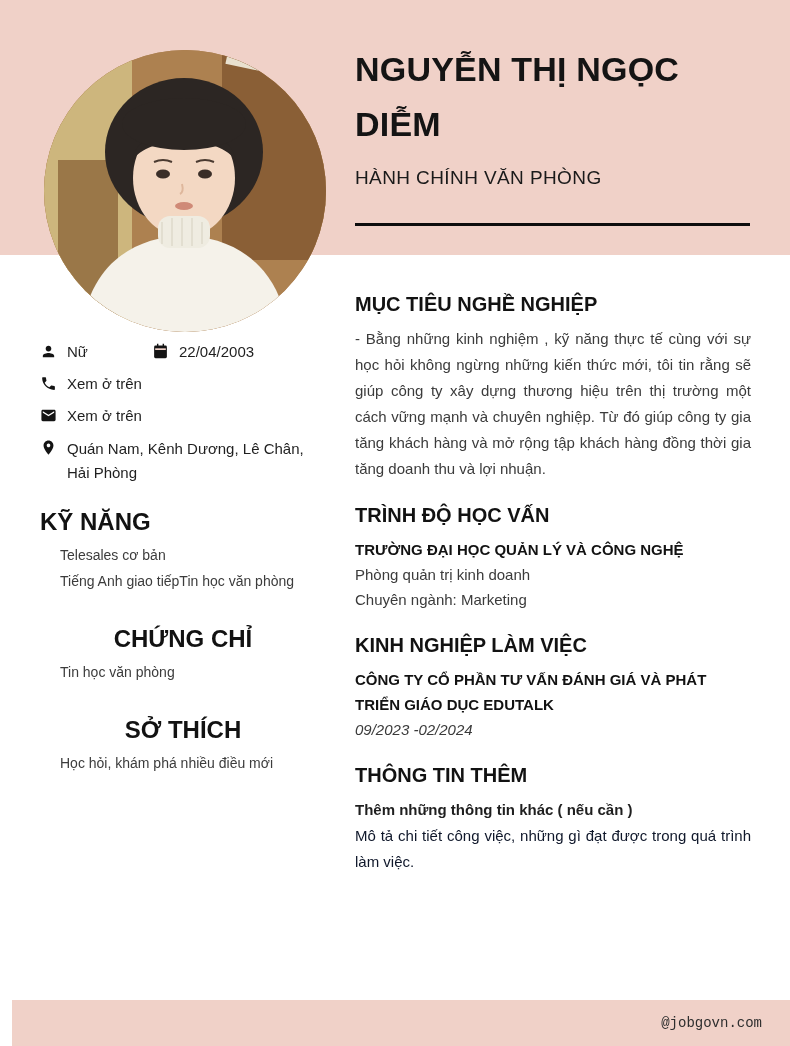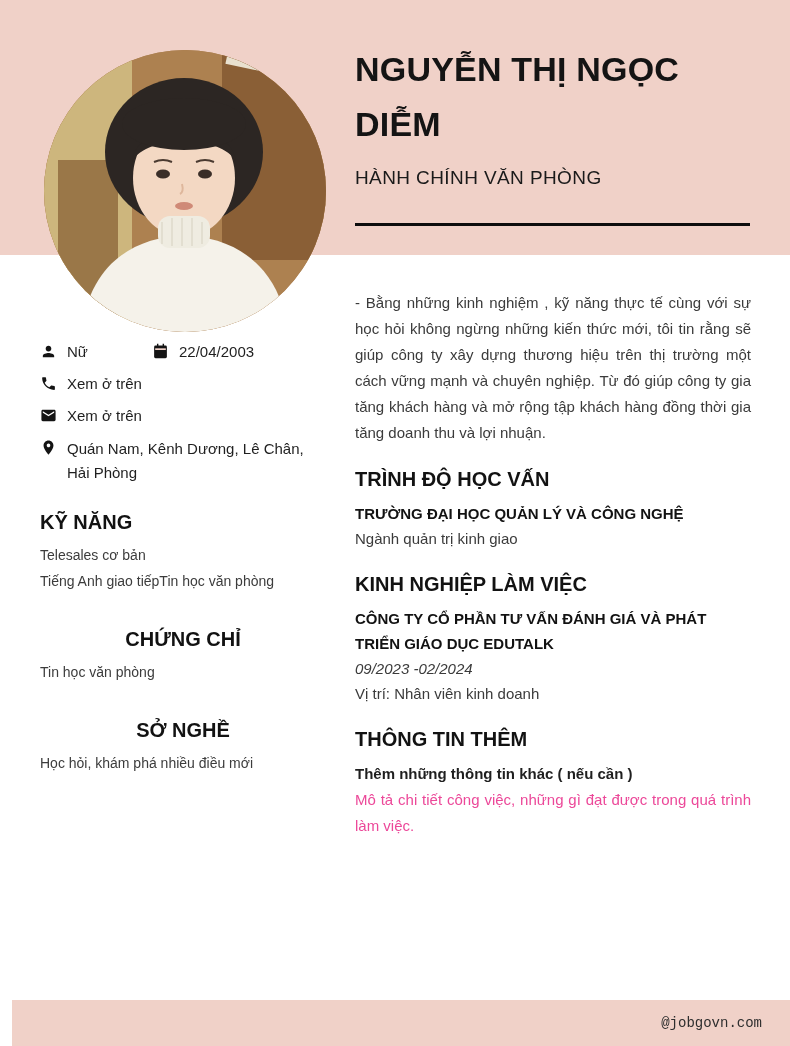--- a/index.html
+++ b/index.html
@@ -23,35 +23,35 @@
 
   .left-col { position:absolute; left:40px; top:341px; width:286px; }
   .info-row { display:flex; align-items:flex-start; margin-bottom:11px; }
   .info-cell { display:flex; align-items:flex-start; gap:10px; }
   .info-cell.gender { width:112px; }
   .icon { width:17px; height:17px; flex:0 0 17px; margin-top:2px; }
   .icon svg { display:block; width:17px; height:17px; fill:#141414; }
   .info-text { font-size:15px; color:#1f1f1f; line-height:21px; }
   .info-text.address { line-height:24px; width:256px; }
 
-  .side-heading { font-size:20px; font-weight:700; color:#121212; line-height:26px; }
+  .side-heading { font-size:24px; font-weight:700; color:#121212; line-height:26px; }
   .mt-info { margin-top:24px; }
   .mt-side { margin-top:32px;text-align:center; }
-  .side-items { margin-top:7px; }
+  .side-items { margin-top:7px;margin-left:20px; }
   .side-item { font-size:14px; color:#3c3c3c; line-height:26px; }
 
   .right-col { position:absolute; left:355px; top:290px; width:396px; }
   .section { margin-bottom:19px; }
   .sec-heading { font-size:20px; font-weight:700; color:#121212; line-height:28px; margin-bottom:8px; }
   .sec-body { font-size:15px; color:#3b3b3b; line-height:26px; text-align:justify; }
   .sub-heading { font-size:15px; font-weight:700; color:#121212; line-height:25px; }
   .italic-line { font-size:15px; font-style:italic; color:#3b3b3b; line-height:25px; }
   .plain-line { font-size:15px; color:#3b3b3b; line-height:25px; }
   .note-line { font-size:15px; font-weight:600; color:#1f1f1f; line-height:26px; }
-  .muted-line { font-size:15px; color:#ec4899; line-height:26px; text-align:justify; }
+  .muted-line { font-size:15px; color:#0f172a; line-height:26px; text-align:justify; }
 </style>
 </head>
 <body>
 
 <div class="page">
 
   <div class="header-bg"></div>
 
   <div class="photo-wrap">
     <svg viewBox="0 0 282 282">
@@ -143,44 +143,45 @@
     <div class="side-items">
       <div class="side-item">Telesales cơ bản</div>
       <div class="side-item">Tiếng Anh giao tiếpTin học văn phòng</div>
     </div>
 
     <div class="side-heading mt-side">CHỨNG CHỈ</div>
     <div class="side-items">
       <div class="side-item">Tin học văn phòng</div>
     </div>
 
-    <div class="side-heading mt-side">SỞ NGHỀ</div>
+    <div class="side-heading mt-side">SỞ THÍCH</div>
     <div class="side-items">
       <div class="side-item">Học hỏi, khám phá nhiều điều mới</div>
     </div>
 
   </div>
 
   <div class="right-col">
 
     <div class="section">
+      <div class="sec-heading">MỤC TIÊU NGHỀ NGHIỆP</div>
       <div class="sec-body">- Bằng những kinh nghiệm , kỹ năng thực tế cùng với sự học hỏi không ngừng những kiến thức mới, tôi tin rằng sẽ giúp công ty xây dựng thương hiệu trên thị trường một cách vững mạnh và chuyên nghiệp. Từ đó giúp công ty gia tăng khách hàng và mở rộng tập khách hàng đồng thời gia tăng doanh thu và lợi nhuận.</div>
     </div>
 
     <div class="section">
       <div class="sec-heading">TRÌNH ĐỘ HỌC VẤN</div>
       <div class="sub-heading">TRƯỜNG ĐẠI HỌC QUẢN LÝ VÀ CÔNG NGHỆ</div>
-      <div class="plain-line">Ngành quản trị kinh giao</div>
+      <div class="plain-line">Phòng quản trị kinh doanh</div>
+      <div class="plain-line">Chuyên ngành: Marketing</div>
     </div>
 
     <div class="section">
       <div class="sec-heading">KINH NGHIỆP LÀM VIỆC</div>
       <div class="sub-heading">CÔNG TY CỔ PHẦN TƯ VẤN ĐÁNH GIÁ VÀ PHÁT TRIỂN GIÁO DỤC EDUTALK</div>
       <div class="italic-line">09/2023 -02/2024</div>
-      <div class="plain-line">Vị trí: Nhân viên kinh doanh</div>
     </div>
 
     <div class="section">
       <div class="sec-heading">THÔNG TIN THÊM</div>
       <div class="note-line">Thêm những thông tin khác ( nếu cần )</div>
       <div class="muted-line"> Mô tả chi tiết công việc, những gì đạt được trong quá trình làm việc.</div>
     </div>
 
   </div>
 

